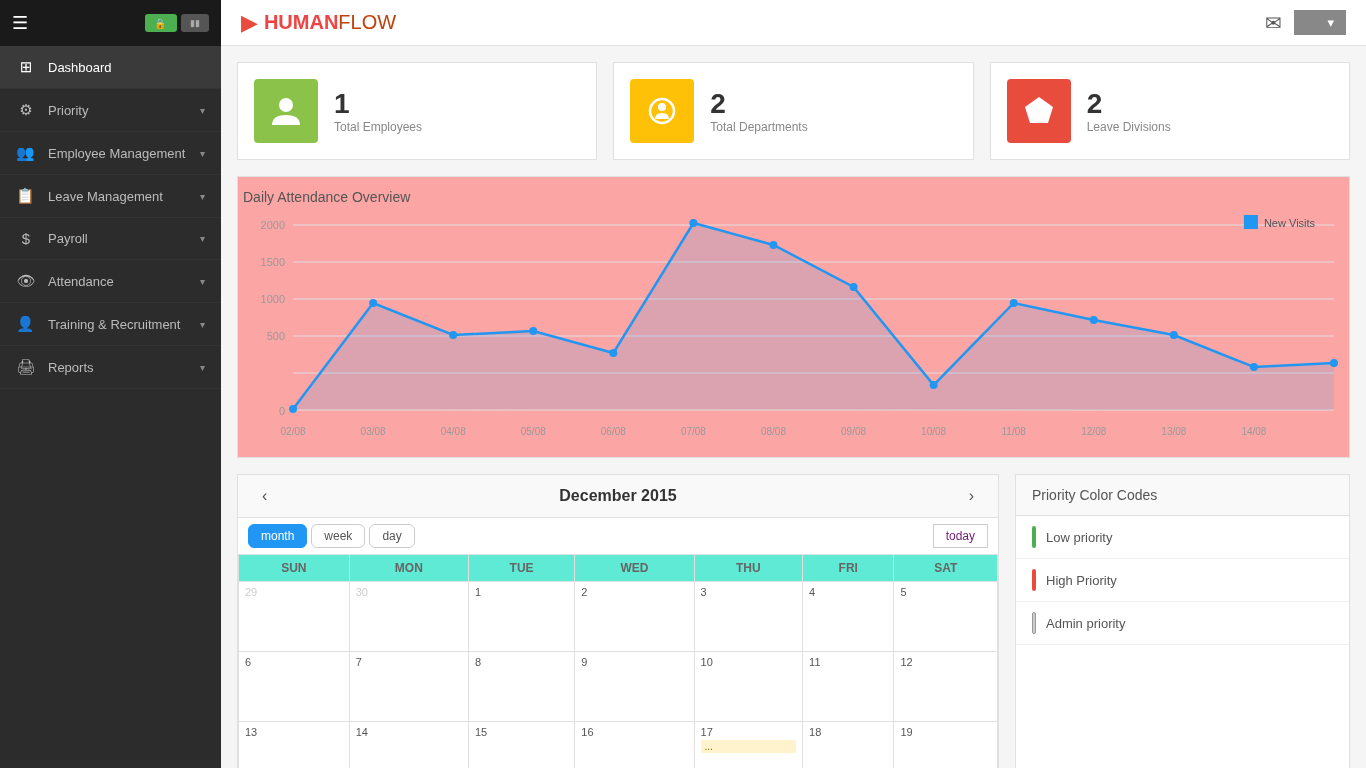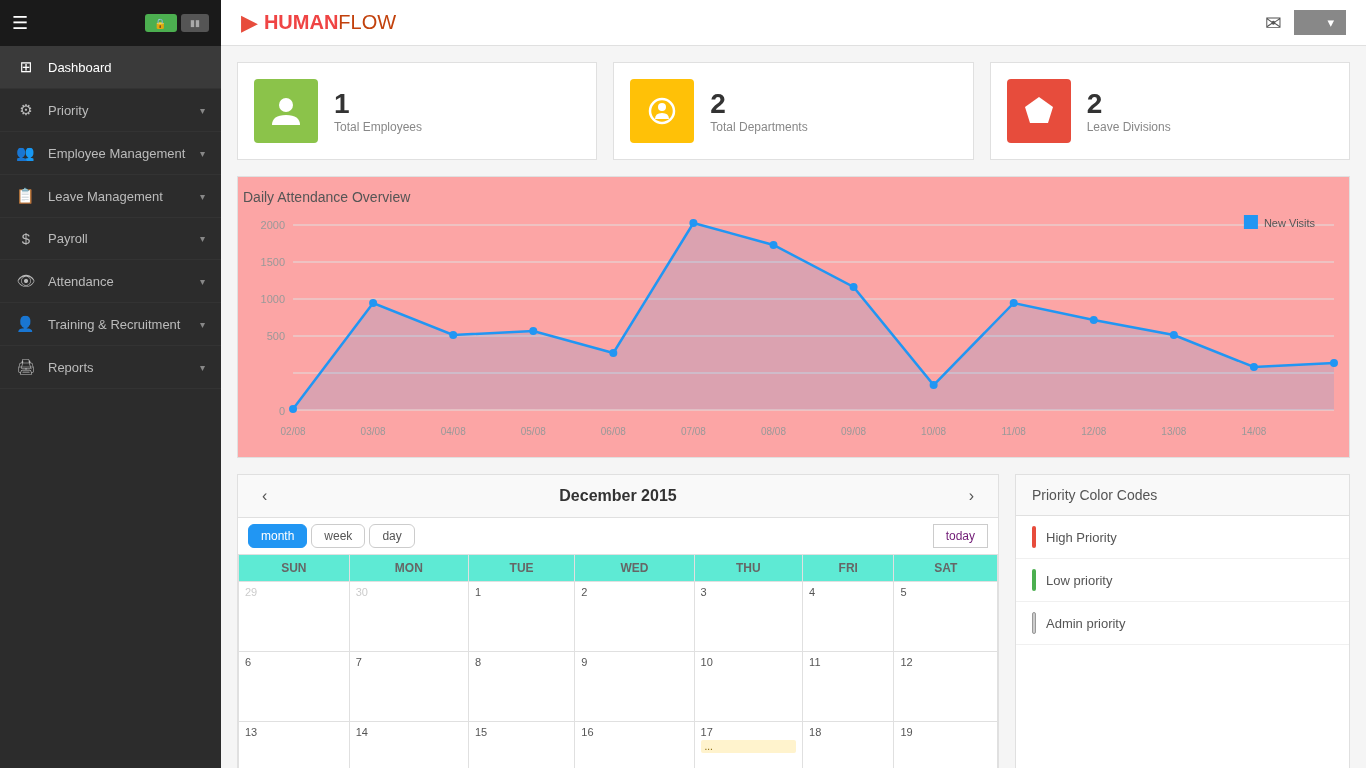--- a/index.html
+++ b/index.html
@@ -518,26 +518,26 @@
               </tr>
             </tbody>
         </table>
       </div>
 
       <div id="priority-section">
         <div id="priority-title">Priority Color Codes</div>
         <div id="priority-list">
 
         <div class="priority-item">
+    <div class="priority-dot dot-green"></div>
+    <span>Low priority</span>
+  </div>
+            <div class="priority-item">
     <div class="priority-dot dot-red"></div>
     <span>High Priority</span>
-  </div>
-            <div class="priority-item">
-    <div class="priority-dot dot-green"></div>
-    <span>Low priority</span>
   </div>
             <div class="priority-item">
     <div class="priority-dot dot-white"></div>
     <span>Admin priority</span>
   </div>
           </div>
       </div>
 
     </div>
   </div>

